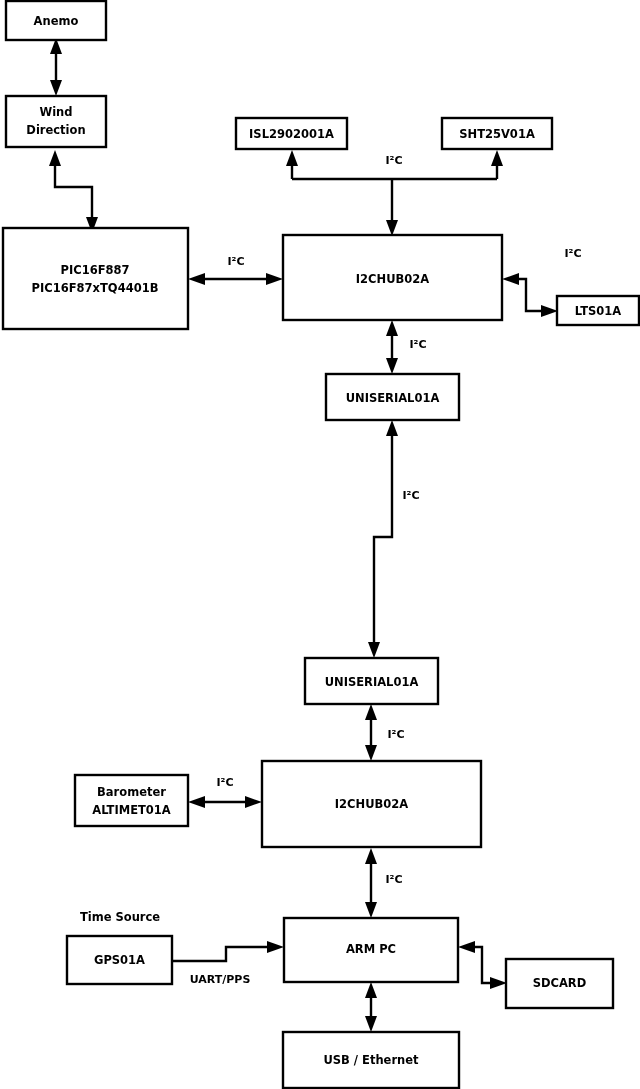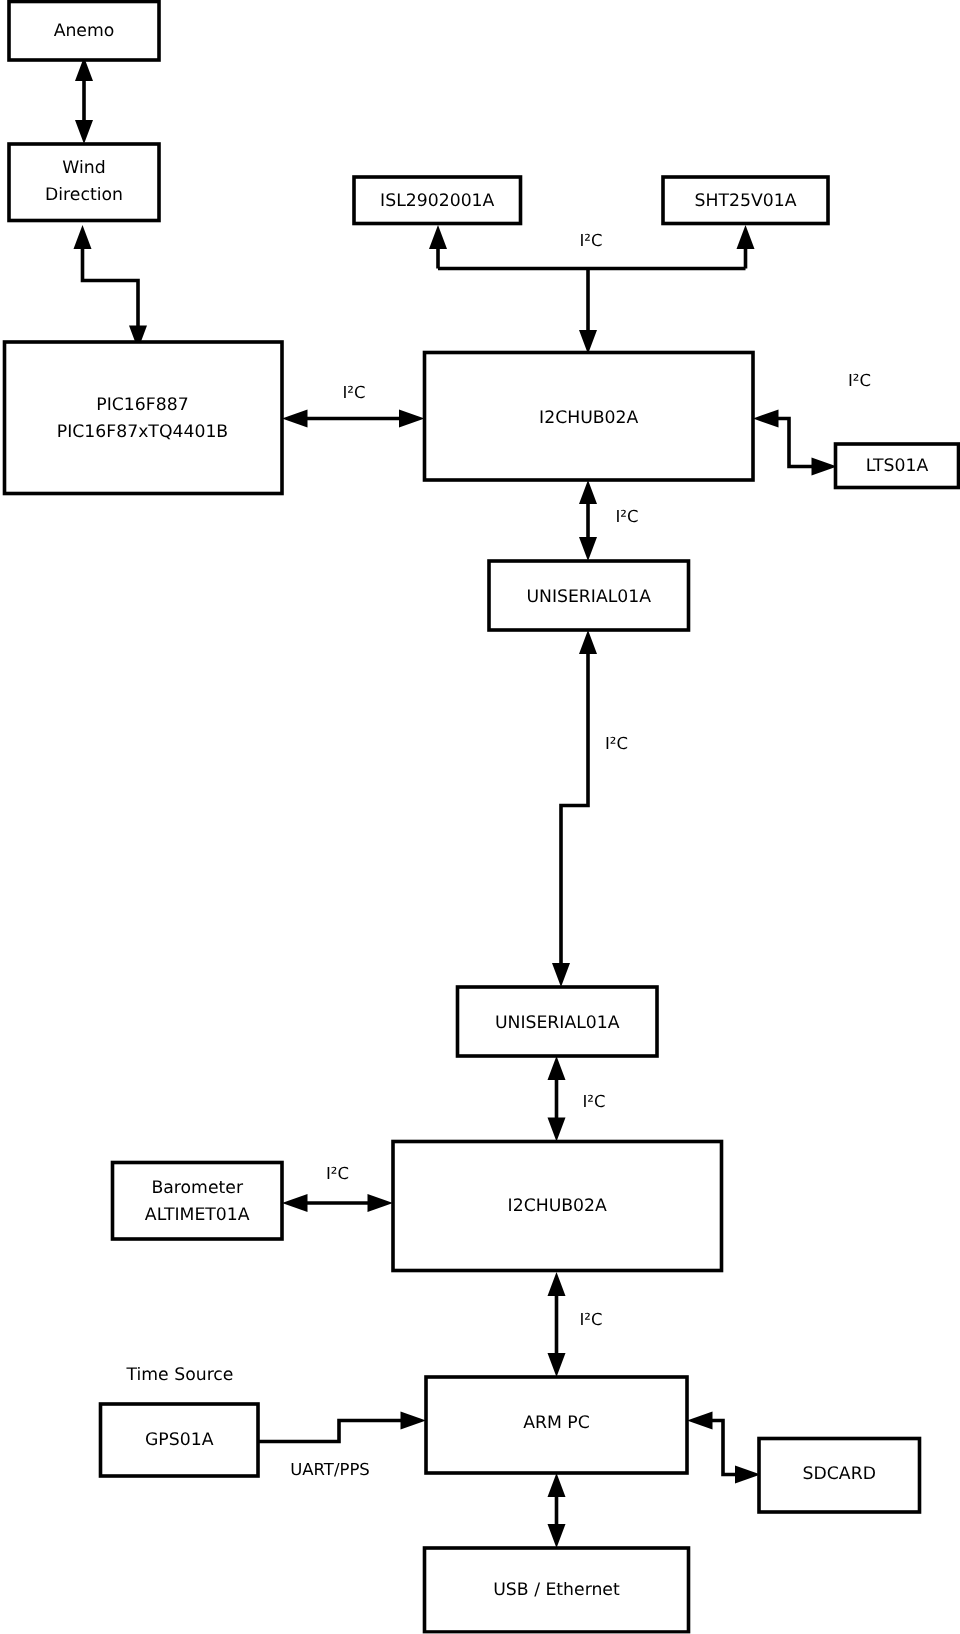--- a/index.html
+++ b/index.html
@@ -10,20 +10,21 @@
   body {
     width: 640px;
     height: 1089px;
     font-family: "DejaVu Sans", sans-serif;
     overflow: hidden;
   }
   #diagram-root {
     position: relative;
     width: 640px;
     height: 1089px;
+    font-weight: bold;
   }
   svg.diagram {
     display: block;
     width: 640px;
     height: 1089px;
   }
   .box-rect {
     fill: #ffffff;
     stroke: #000000;
     stroke-width: 2.4;

